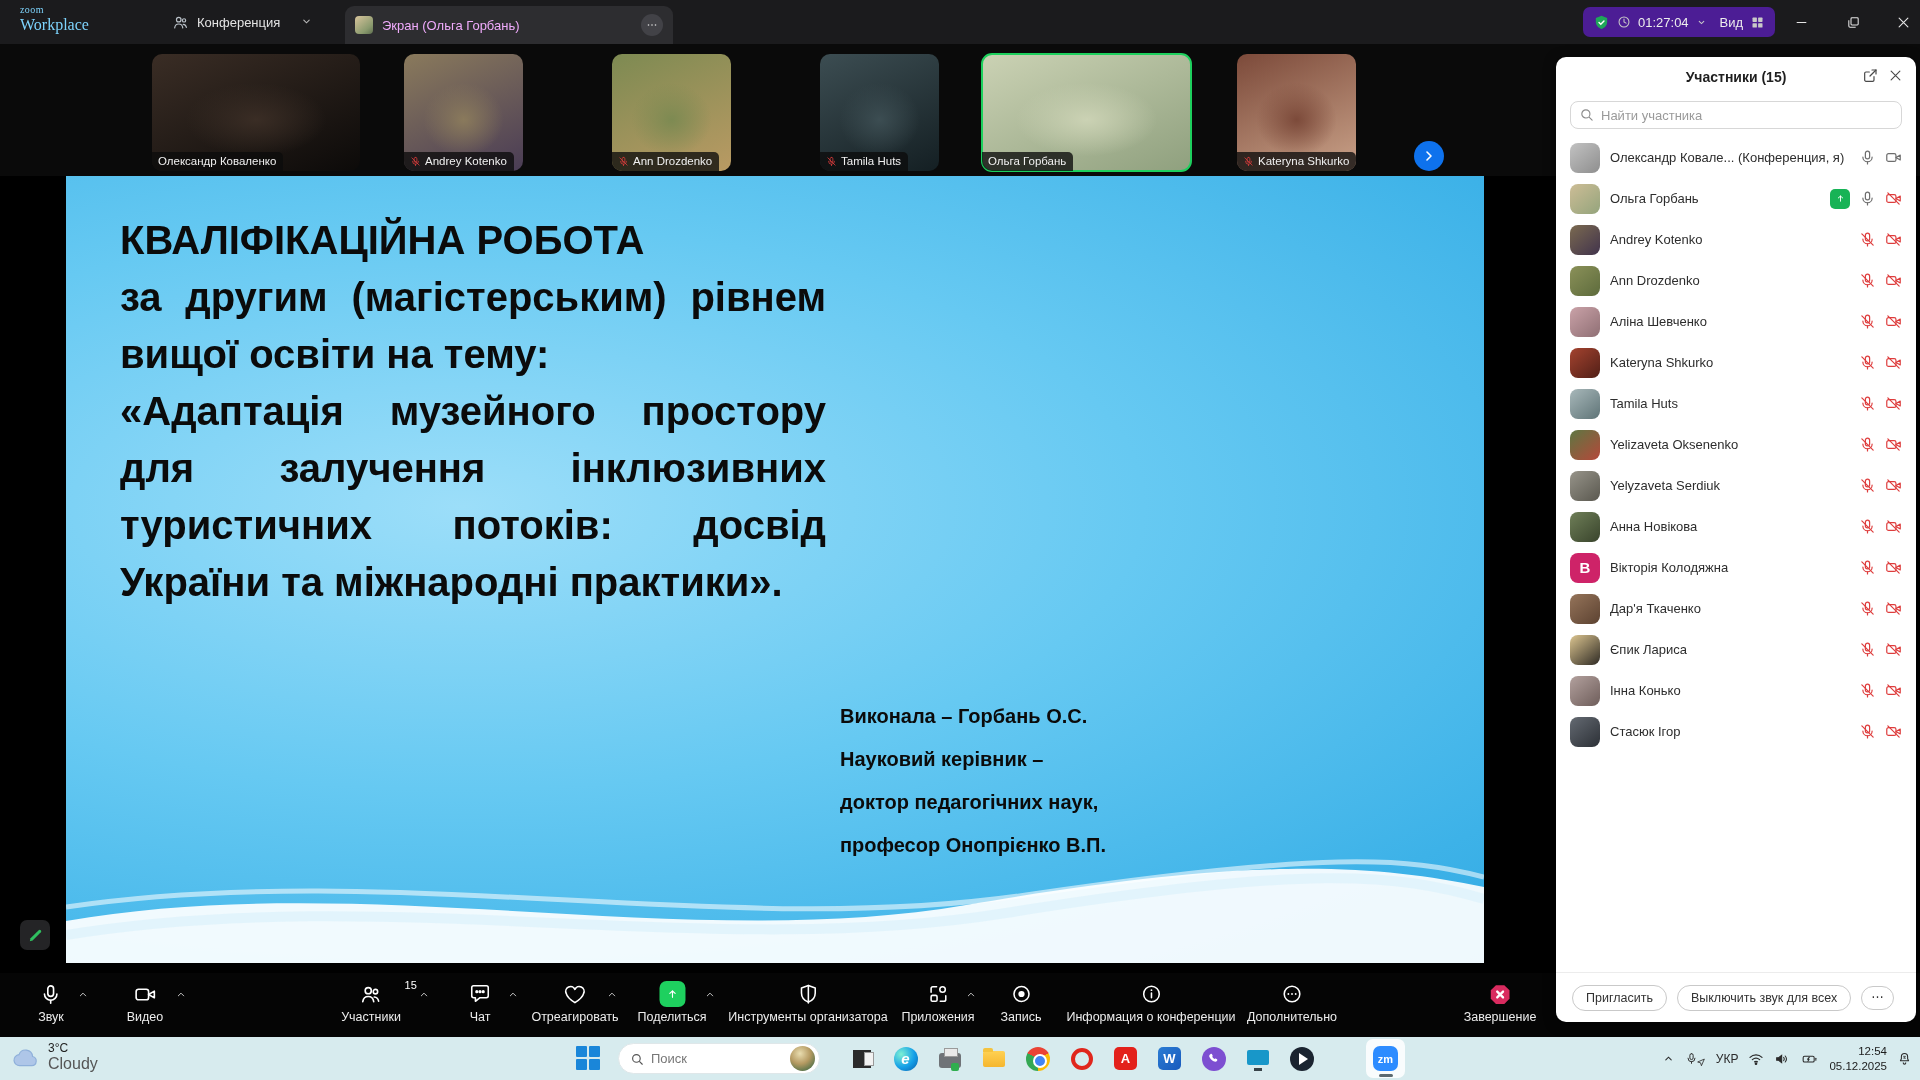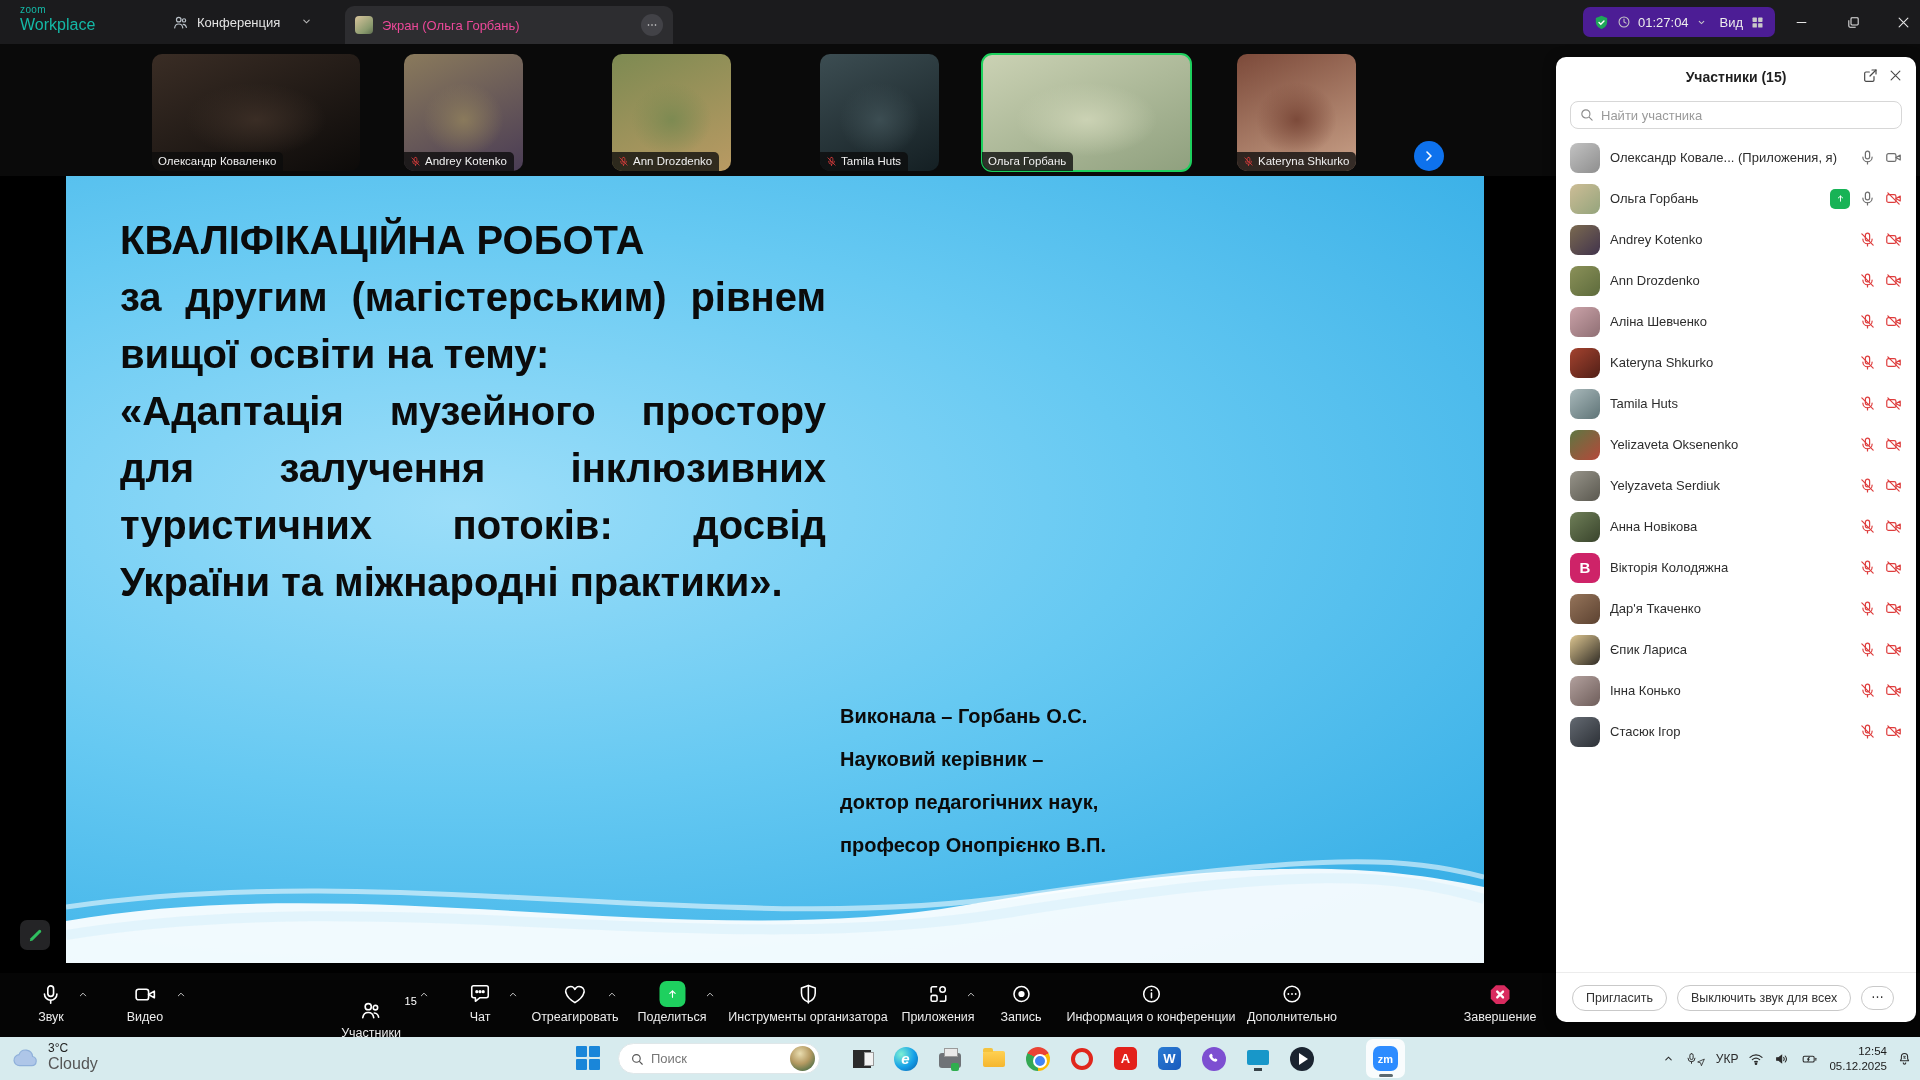--- a/index.html
+++ b/index.html
@@ -2,28 +2,28 @@
 <html><head>
 <meta charset="utf-8">
 <style>
   * { box-sizing: border-box; margin: 0; padding: 0; }
   html,body { width:1920px; height:1080px; overflow:hidden; background:#000;
     font-family:"Liberation Sans", sans-serif; }
   #app { position:relative; width:1920px; height:1080px; background:#000; }
 
   
   .titlebar { position:absolute; left:0; top:0; width:1920px; height:44px; background:#1b1b1d; z-index:30; }
-  .brand { position:absolute; left:20px; top:5px; color:#14b8a6; line-height:1; }
+  .brand { position:absolute; left:20px; top:5px; color:#7dd3fc; line-height:1;font-family:Liberation Serif, serif; }
   .brand .z { font-size:10px; letter-spacing:.4px; margin-bottom:2px; }
   .brand .w { font-size:16px; }
   .brand-caret { position:absolute; left:300px; top:15px; color:#b9b9b9; }
   .tab1 { position:absolute; left:172px; top:0; height:44px; display:flex; align-items:center; gap:8px;
     color:#e3e3e3; font-size:13px; }
   .tab2 { position:absolute; left:345px; top:6px; height:38px; width:328px; background:#2d2d30;
-    border-radius:9px 9px 0 0; display:flex; align-items:center; gap:9px; padding:0 10px; color:#ec4899; font-size:13px; }
+    border-radius:9px 9px 0 0; display:flex; align-items:center; gap:9px; padding:0 10px; color:#f0abfc; font-size:13px; }
   .tab2 .tav { width:18px; height:18px; border-radius:4px;
     background:linear-gradient(140deg,#d8c49c,#8a9a6e 70%,#5f6f50); flex:0 0 auto; }
   .tab2 .tlabel { flex:1; white-space:nowrap; overflow:hidden; }
   .tab2 .more-dot { width:22px; height:22px; border-radius:50%; background:#424247; color:#ddd;
     display:flex; align-items:center; justify-content:center; flex:0 0 auto; }
   .meet-pill { position:absolute; left:1583px; top:7px; height:30px; background:#4c1d95; border-radius:7px;
     display:flex; align-items:center; gap:7px; padding:0 10px; color:#ededed; font-size:13px; }
   .meet-pill .dim { color:#c9c9c9; display:flex; align-items:center; }
   .win-btn { position:absolute; top:8px; width:30px; height:28px; display:flex; align-items:center;
     justify-content:center; color:#e5e5e5; }
@@ -338,21 +338,21 @@
           <svg width="23" height="23" viewBox="0 0 24 24" fill="none" stroke="currentColor" stroke-width="1.7" stroke-linecap="round" stroke-linejoin="round">
             <rect x="2.5" y="6.5" width="13" height="11" rx="2.5"></rect>
             <path d="M15.5 12l6-3.5v7z"></path>
           </svg>
         </div>
         <div class="tb-lbl">Видео</div>
       </div>
       <div class="tb-caret" style="left: 181px;"><svg width="13" height="13" viewBox="0 0 24 24" fill="none" stroke="currentColor" stroke-width="1.7" stroke-linecap="round" stroke-linejoin="round">
           <path d="M7 14.5l5-5 5 5"></path>
         </svg></div>
-      <div class="tb-item" style="left: 371px; margin-top: 16px;">
+      <div class="tb-item" style="left: 371px;">
         <div class="tb-ico">
           <svg width="23" height="23" viewBox="0 0 24 24" fill="none" stroke="currentColor" stroke-width="1.7" stroke-linecap="round" stroke-linejoin="round">
             <circle cx="9.5" cy="8" r="3.2"></circle>
             <path d="M3.8 19.5c.5-3.4 2.8-5.4 5.7-5.4 2.9 0 5.2 2 5.7 5.4"></path>
             <circle cx="17" cy="9" r="2.3"></circle>
             <path d="M15.8 14.6c2.5.2 4.1 1.9 4.5 4.4"></path>
           </svg>
           <span class="tb-badge">15</span>
         </div>
         <div class="tb-lbl">Участники</div>
@@ -484,21 +484,21 @@
         <svg width="15" height="15" viewBox="0 0 24 24" fill="none" stroke="currentColor" stroke-width="1.8" stroke-linecap="round">
             <circle cx="11" cy="11" r="6.5"></circle>
             <path d="M16.5 16.5l4.5 4.5"></path>
           </svg>
       </span>
       <input class="p-search" placeholder="Найти участника" style="">
     </div>
     <ul class="p-list" id="plist">
         <li class="p-row">
           <span class="p-av" style="background: linear-gradient(140deg, rgb(194, 194, 194), rgb(142, 142, 142));"></span>
-          <span class="p-name">Олександр Ковале... (Приложения, я)</span>
+          <span class="p-name">Олександр Ковале... (Конференция, я)</span>
           <span class="p-ic">
             <span class="icon-wrap c-gray">
               <svg width="17" height="17" viewBox="0 0 24 24" fill="none" stroke="currentColor" stroke-width="1.7" stroke-linecap="round" stroke-linejoin="round">
                 <rect x="9" y="3" width="6" height="11" rx="3"></rect>
                 <path d="M5.5 11.5a6.5 6.5 0 0 0 13 0"></path>
                 <path d="M12 18v3"></path>
               </svg>
             </span>
             <span class="icon-wrap c-gray">
               <svg width="17" height="17" viewBox="0 0 24 24" fill="none" stroke="currentColor" stroke-width="1.7" stroke-linecap="round" stroke-linejoin="round">

